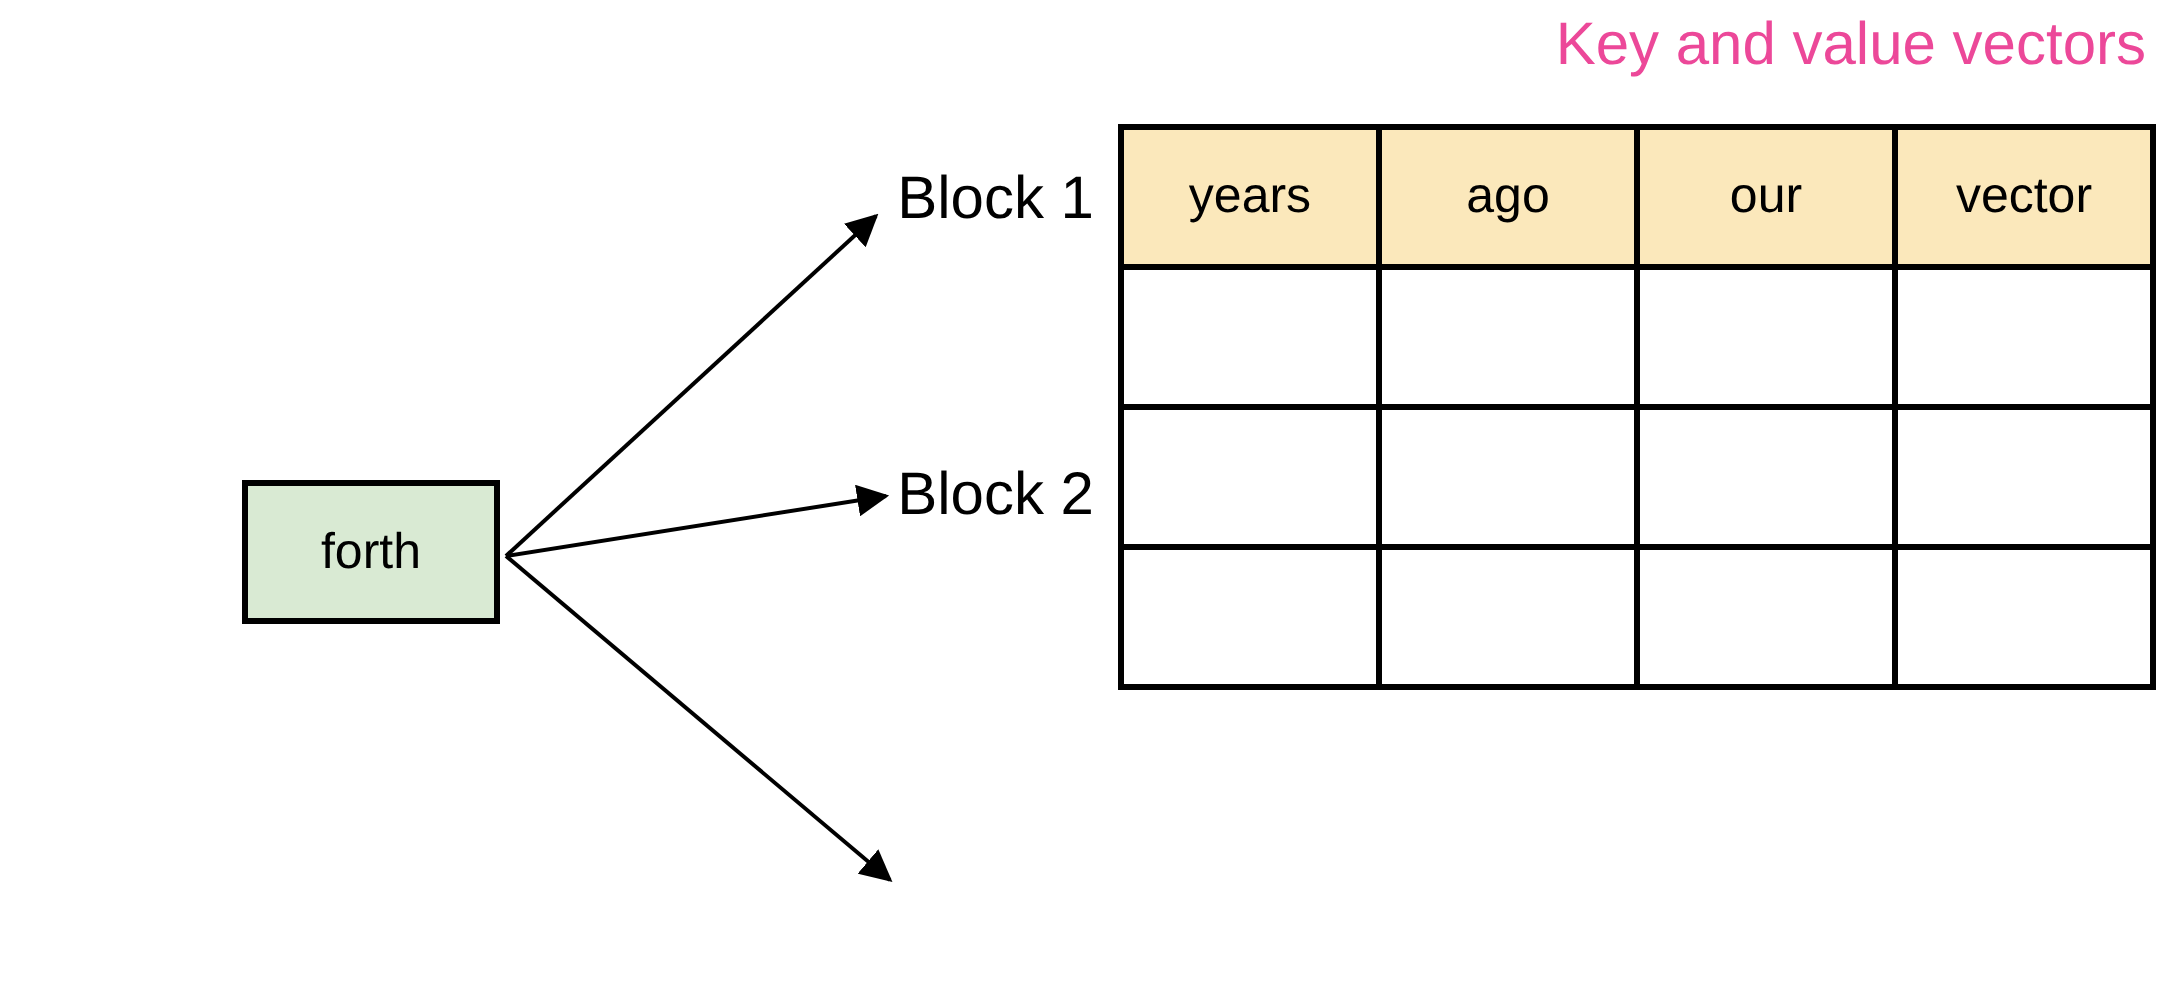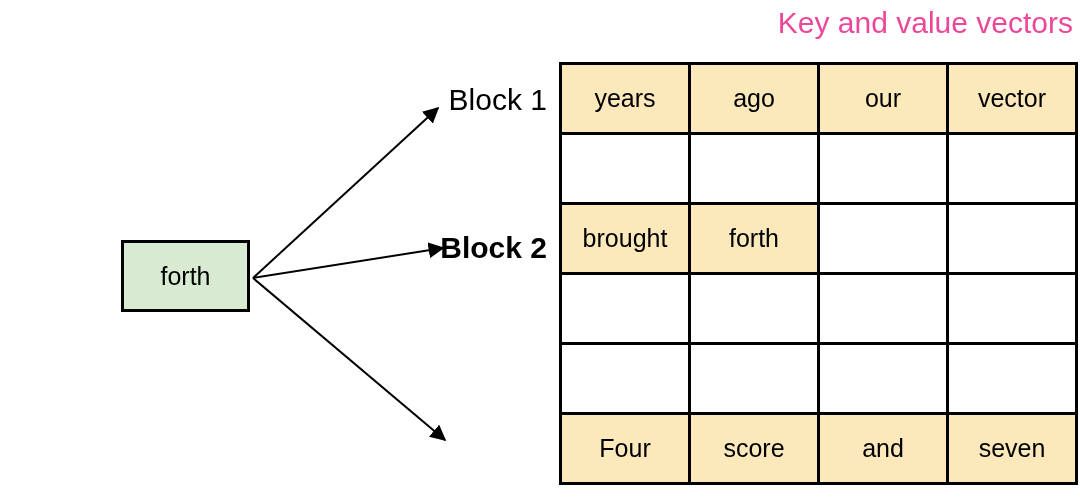--- a/index.html
+++ b/index.html
@@ -63,21 +63,21 @@
   .block-label {
     position: absolute;
     left: 426px;
     width: 121px;
     text-align: right;
     font-size: 30px;
     line-height: 28px;
     white-space: nowrap;
   }
   #block-label-1 { top: 86px; }
-  #block-label-2 { top: 234px; font-weight: bold; }
+  #block-label-2 { top: 234px; }
   #block-label-0 { top: 446px; }
   .kv-table {
     position: absolute;
     left: 559px;
     top: 62px;
     border-collapse: collapse;
     table-layout: fixed;
   }
   .kv-table td {
     width: 129px;
@@ -129,39 +129,27 @@
           <td class="hl">our</td>
           <td class="hl">vector</td>
         </tr>
         <tr>
           <td></td>
           <td></td>
           <td></td>
           <td></td>
         </tr>
         <tr>
-          <td class="hl">brought</td>
-          <td class="hl">forth</td>
-          <td></td>
-          <td></td>
-        </tr>
-        <tr>
           <td></td>
           <td></td>
           <td></td>
           <td></td>
         </tr>
         <tr>
           <td></td>
           <td></td>
           <td></td>
           <td></td>
         </tr>
-        <tr>
-          <td class="hl">Four</td>
-          <td class="hl">score</td>
-          <td class="hl">and</td>
-          <td class="hl">seven</td>
-        </tr>
       </tbody>
   </table>
 
 </div>
 
 </body></html>

